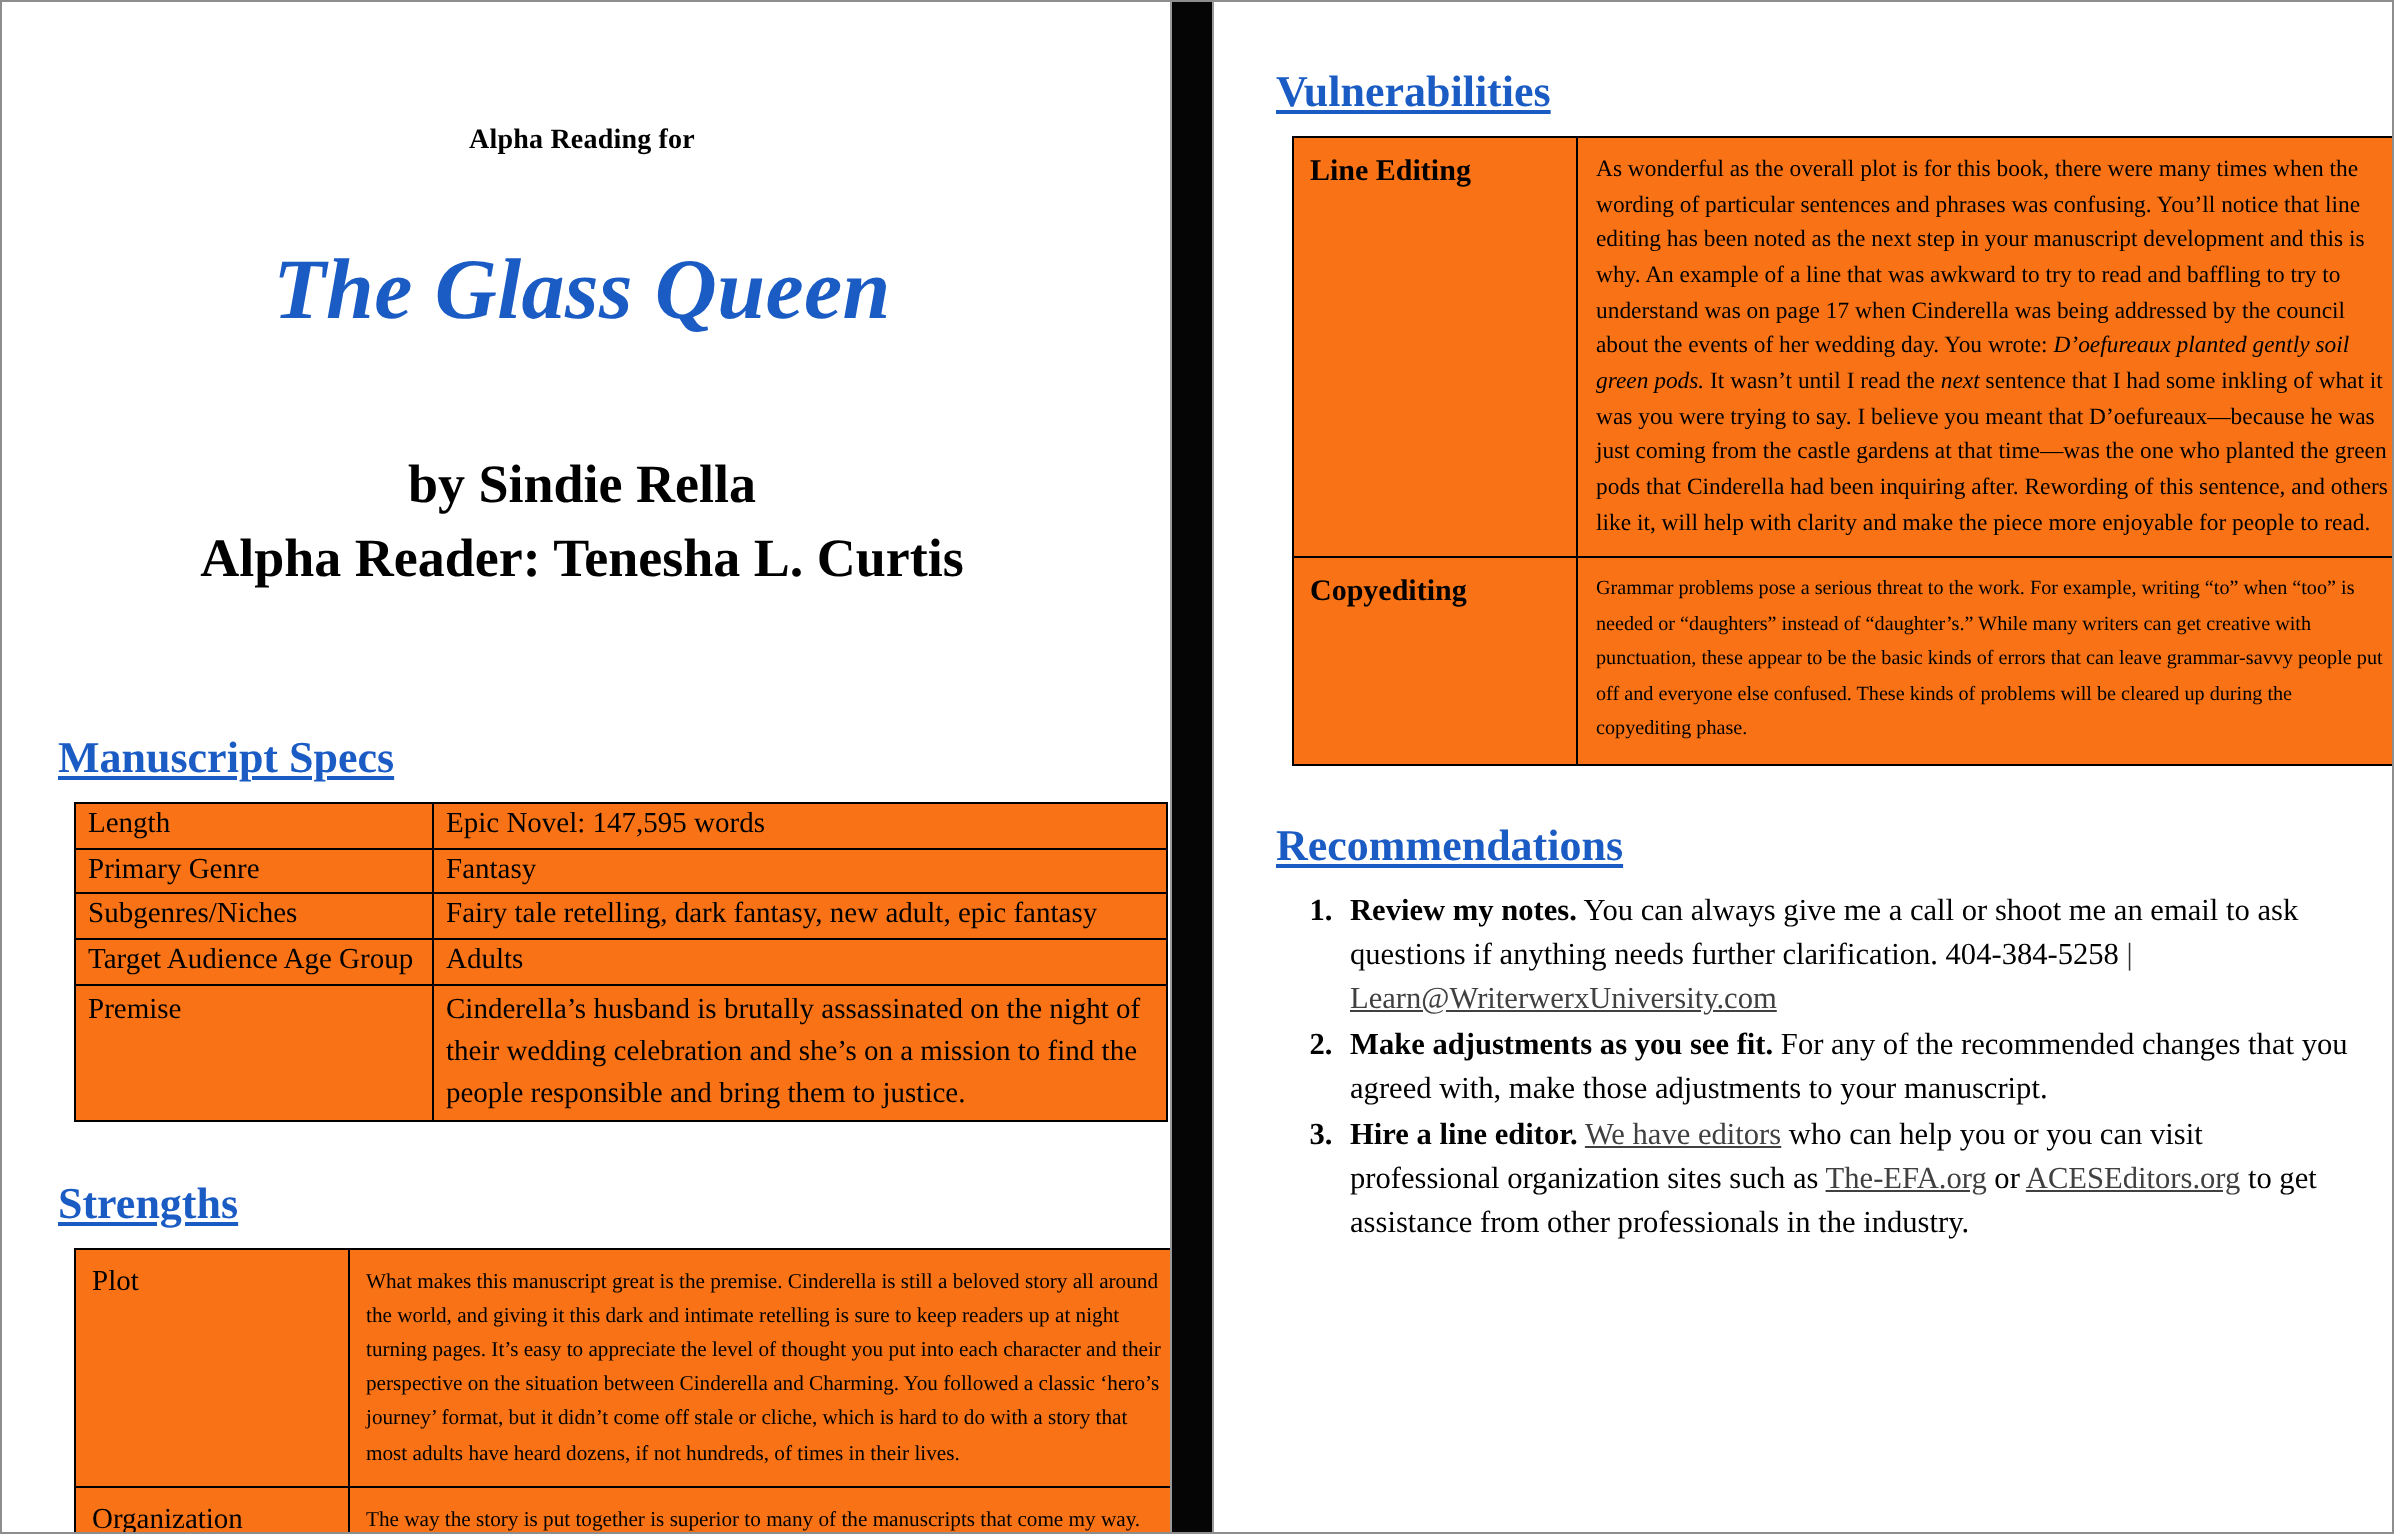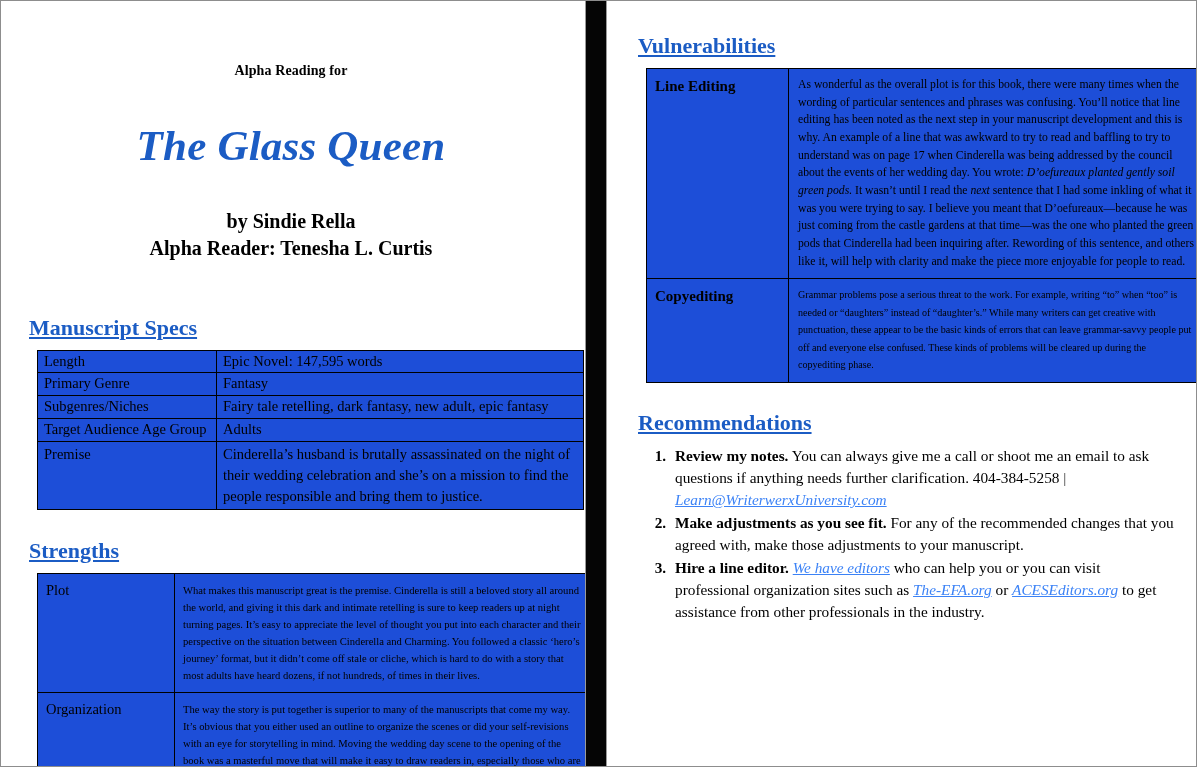--- a/index.html
+++ b/index.html
@@ -66,22 +66,22 @@
     font-weight: bold;
     font-size: 43px;
     color: #1B5CC4;
     margin: 0;
     padding-top: 42px;
     letter-spacing: 0.2px;
   }
   #byline {
     text-align: center;
     font-weight: bold;
-    font-size: 20px;
-    margin: 0;
+    font-size: 27px;
+    margin: 16px;
     padding-top: 38px;
     line-height: 1.37;
   }
 
   
   .section-heading {
     color: #1B5CC4;
     font-weight: bold;
     font-size: 22px;
     text-decoration: underline;
@@ -98,21 +98,21 @@
 
   
   table.doc-table {
     border-collapse: collapse;
     table-layout: fixed;
     background: #fff;
   }
   table.doc-table td {
     border: 1px solid #000000;
     vertical-align: top;
-    background: #1d4ed8;
+    background: #f97316;
   }
 
   
   #specs-table {
     width: 522px;
     margin: 9px 0 0 36px;
     border-radius: 23px;
   }
   #specs-table td {
     padding: 2px 5px 2px 6px;
@@ -176,23 +176,22 @@
     line-height: 1.44;
   }
   #recommendations-list li {
     margin-bottom: 1px;
     padding-left: 5px;
   }
   #recommendations-list li::marker { font-weight: bold; }
   #recommendations-list strong { font-weight: bold; }
 
   a.doclink {
-    color: #3b82f6;
+    color: #404040;
     text-decoration: underline;
-    font-style: italic;
   }
   .sep { color: #333; }
 </style>
 </head>
 <body>
 
 <div id="page">
 
   <div class="sheet" id="sheet-left">
 

